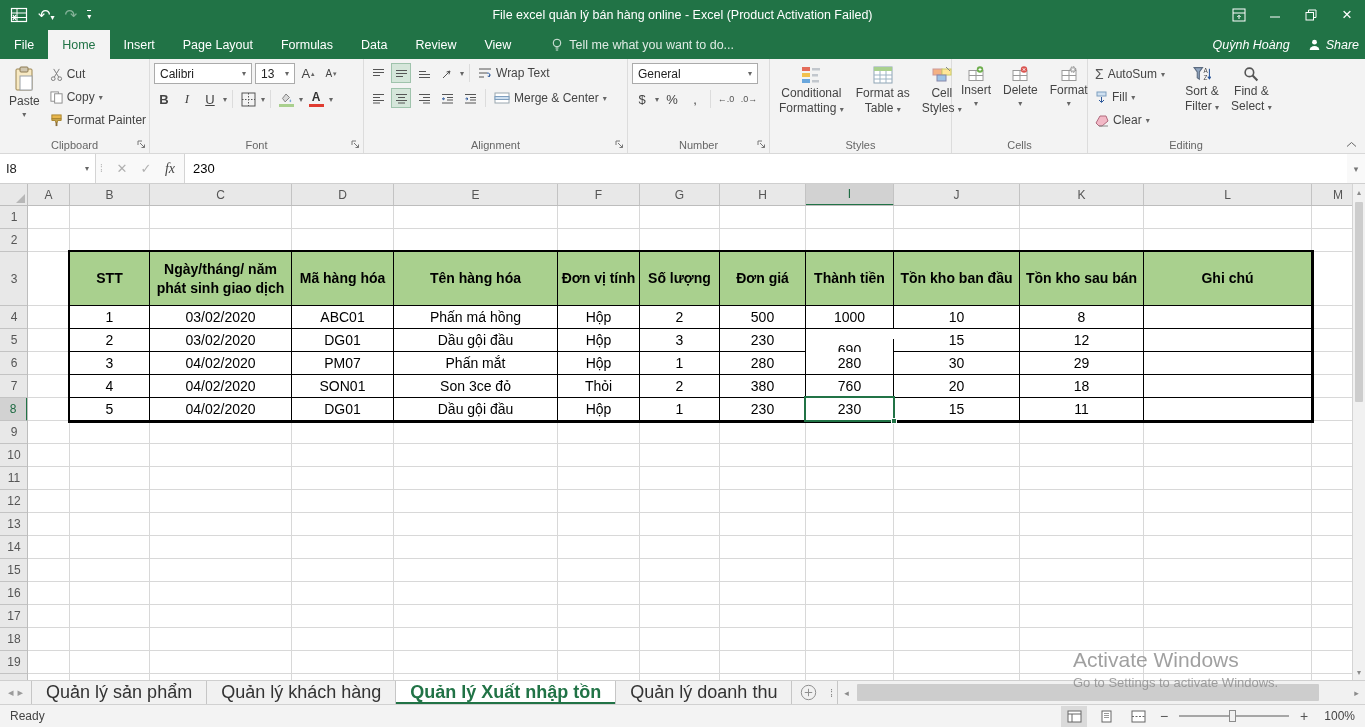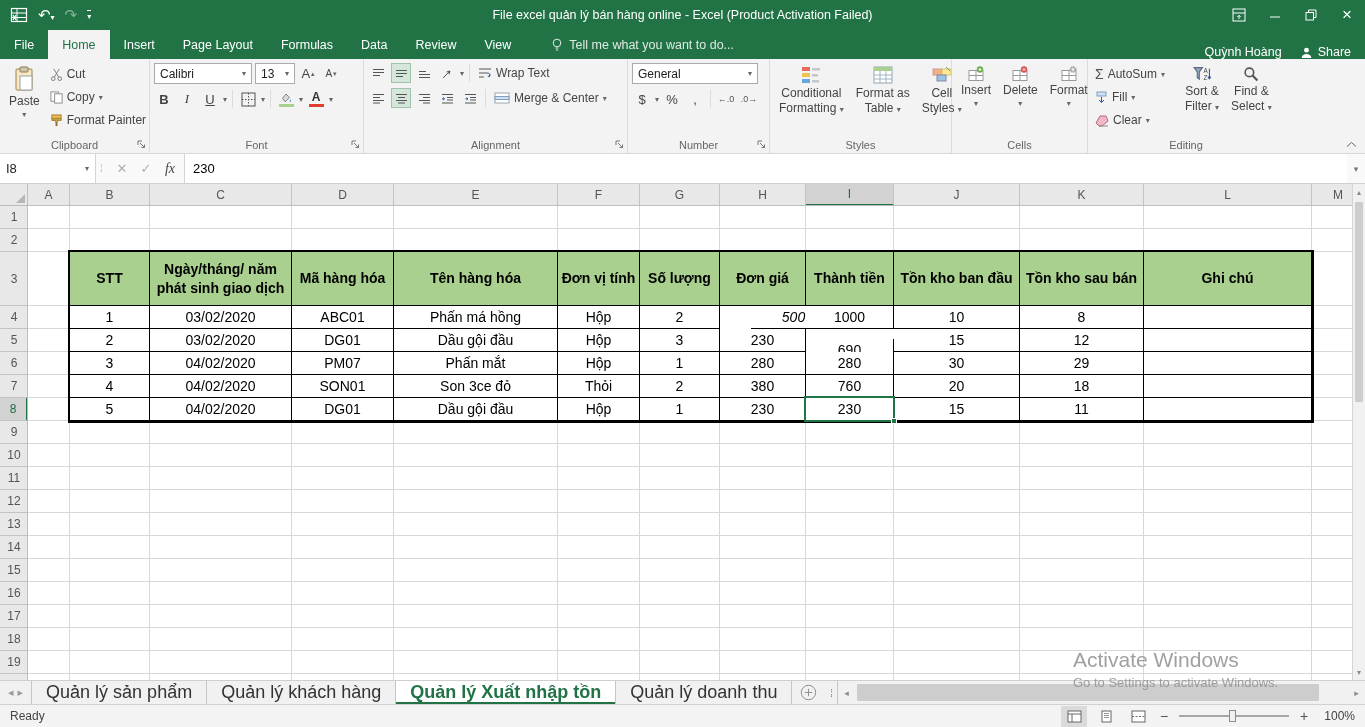--- a/index.html
+++ b/index.html
@@ -16,21 +16,21 @@
   .tb-title{position:absolute;left:50%;transform:translateX(-50%);font-size:12.5px;color:#fff;white-space:nowrap;}
   .win-controls{margin-left:auto;display:flex;height:30px;}
   .winbtn{width:36px;height:30px;display:flex;align-items:center;justify-content:center;color:#fff;}
   .winbtn.close{font-size:17px;}
 
   
   .menubar{position:absolute;top:30px;left:0;right:0;height:29px;background:#217346;display:flex;align-items:stretch;color:#fff;}
   .mtab{padding:0 14px;display:flex;align-items:center;font-size:12.5px;cursor:default;}
   .mtab.active{background:#f3f3f3;color:#217346;}
   .tellme{display:flex;align-items:center;gap:6px;margin-left:26px;color:rgba(255,255,255,.85);font-size:12.5px;}
-  .mb-right{margin-left:auto;display:flex;align-items:flex-end;gap:18px;padding-right:14px;font-size:12.5px;}
+  .mb-right{margin-left:auto;display:flex;align-items:center;gap:18px;padding-right:6px;font-size:12.5px;font-style:italic;}
   .sharebtn{display:flex;align-items:center;gap:5px;}
 
   
   .ribbon{position:absolute;top:59px;left:0;right:0;height:95px;background:#f3f3f3;border-bottom:1px solid #d8d8d8;display:flex;}
   .rgroup{position:relative;height:100%;border-right:1px solid #dcdcdc;display:flex;flex-direction:column;flex:0 0 auto;}
   .rbody{flex:1;display:flex;padding:3px 4px 0;gap:2px;}
   .rbodyv{flex:1;display:flex;flex-direction:column;padding:4px 4px 0;gap:5px;}
   .rrow{display:flex;align-items:center;gap:3px;}
   .glabel{height:17px;display:flex;align-items:center;justify-content:center;font-size:11px;color:#666;}
   .launcher{position:absolute;right:2px;bottom:3px;width:11px;height:11px;display:flex;align-items:center;justify-content:center;}
@@ -637,21 +637,21 @@
         <div class="tc th" style="left: 736px; top: 0px; width: 88px; height: 54px;">Thành tiền</div>
         <div class="tc th" style="left: 824px; top: 0px; width: 126px; height: 54px;">Tồn kho ban đầu</div>
         <div class="tc th" style="left: 950px; top: 0px; width: 124px; height: 54px;">Tồn kho sau bán</div>
         <div class="tc th" style="left: 1074px; top: 0px; width: 168px; height: 54px;">Ghi chú</div>
         <div class="tc" style="left: 0px; top: 54px; width: 80px; height: 23px;">1</div>
         <div class="tc" style="left: 80px; top: 54px; width: 142px; height: 23px;">03/02/2020</div>
         <div class="tc" style="left: 222px; top: 54px; width: 102px; height: 23px;">ABC01</div>
         <div class="tc" style="left: 324px; top: 54px; width: 164px; height: 23px;">Phấn má hồng</div>
         <div class="tc" style="left: 488px; top: 54px; width: 82px; height: 23px;">Hộp</div>
         <div class="tc" style="left: 570px; top: 54px; width: 80px; height: 23px;">2</div>
-        <div class="tc" style="left: 681px; top: 54px; width: 86px; height: 23px; font-style: italic;">500</div>
+        <div class="tc" style="left: 650px; top: 54px; width: 86px; height: 23px;">500</div>
         <div class="tc" style="left: 736px; top: 54px; width: 88px; height: 23px;">1000</div>
         <div class="tc" style="left: 824px; top: 54px; width: 126px; height: 23px;">10</div>
         <div class="tc" style="left: 950px; top: 54px; width: 124px; height: 23px;">8</div>
         <div class="tc" style="left: 1074px; top: 54px; width: 168px; height: 23px;"></div>
         <div class="tc" style="left: 0px; top: 77px; width: 80px; height: 23px;">2</div>
         <div class="tc" style="left: 80px; top: 77px; width: 142px; height: 23px;">03/02/2020</div>
         <div class="tc" style="left: 222px; top: 77px; width: 102px; height: 23px;">DG01</div>
         <div class="tc" style="left: 324px; top: 77px; width: 164px; height: 23px;">Dầu gội đầu</div>
         <div class="tc" style="left: 488px; top: 77px; width: 82px; height: 23px;">Hộp</div>
         <div class="tc" style="left: 570px; top: 77px; width: 80px; height: 23px;">3</div>

